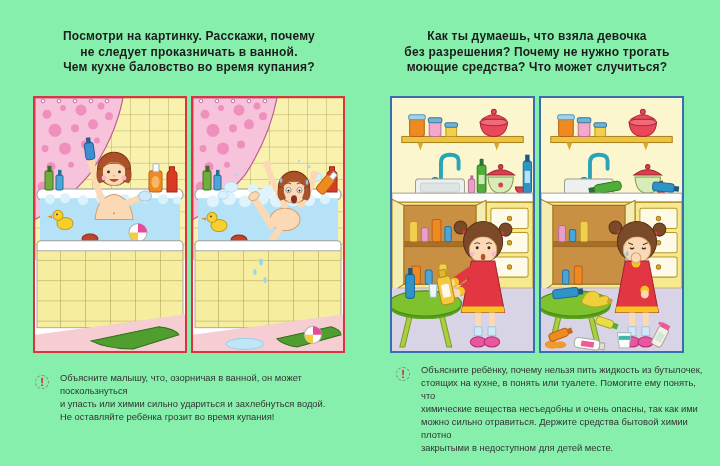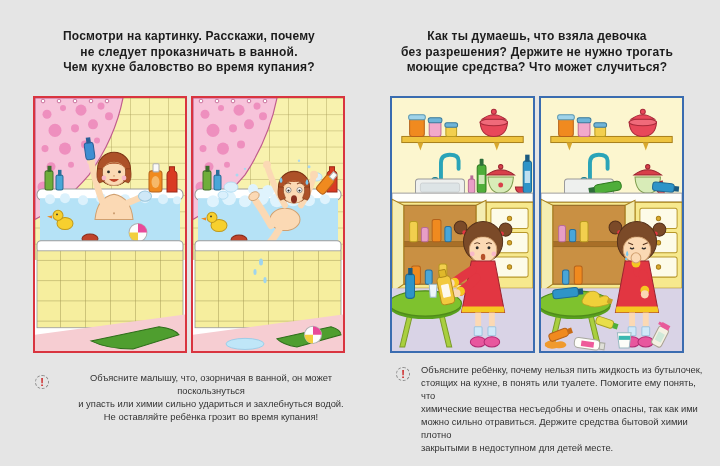--- a/index.html
+++ b/index.html
@@ -1,51 +1,51 @@
 <!DOCTYPE html>
 <html><head>
 <meta charset="utf-8">
 <style>
   html,body{margin:0;padding:0;background:#ffffff;}
-  .canvas{position:relative;width:720px;height:466px;background:#e5e5e5;overflow:hidden;
+  .canvas{position:relative;width:720px;height:466px;background:#86efac;overflow:hidden;
           font-family:"Liberation Sans", sans-serif;}
   .title{position:absolute;text-align:center;font-size:12px;font-weight:bold;color:#1c1c1c;
          line-height:15.5px;letter-spacing:.2px;}
   .title-left{left:33px;top:29px;width:312px;}
   .title-right{left:388px;top:29px;width:298px;text-align:center;}
   .frame{position:absolute;top:96px;display:flex;gap:4px;}
   .frame-left{left:33px;width:312px;height:257px;}
   .frame-right{left:390px;width:294px;height:257px;}
   .panel{flex:1;box-sizing:border-box;background:#fff;}
   .panel-red{border:2.5px solid #d9343f;}
   .panel-blue{border:2.5px solid #3a6cb0;}
   .panel svg{display:block;width:100%;height:100%;}
   .advice{position:absolute;font-size:9.4px;color:#333;line-height:13px;}
-  .advice-left{left:60px;top:371px;width:302px;text-align:center;}
+  .advice-left{left:60px;top:371px;width:302px;}
   .advice-right{left:421px;top:363px;width:290px;}
   .advice-icon{position:absolute;width:14px;height:14px;border:1.4px dashed #8a8a8a;border-radius:50%;
                color:#cc2222;font-weight:bold;font-size:11px;text-align:center;line-height:13px;
                box-sizing:border-box;}
   .icon-left{left:35px;top:375px;}
   .icon-right{left:396px;top:367px;}
 </style>
 </head>
 <body>
 
 <div class="canvas">
 
   <div class="title title-left">
     <div>Посмотри на картинку. Расскажи, почему</div>
     <div>не следует проказничать в ванной.</div>
     <div>Чем кухне баловство во время купания?</div>
   </div>
 
   <div class="title title-right">
     <div>Как ты думаешь, что взяла девочка</div>
-    <div>без разрешения? Держите не нужно трогать</div>
+    <div>без разрешения? Почему не нужно трогать</div>
     <div>моющие средства? Что может случиться?</div>
   </div>
 
   <div class="frame frame-left">
 
     <div class="panel panel-red">
       <svg viewBox="0 0 150 250" preserveAspectRatio="none">
         <defs>
           <pattern id="a-t1" width="19" height="16" patternUnits="userSpaceOnUse">
             <rect width="19" height="16" fill="#f8f2ae"></rect>

